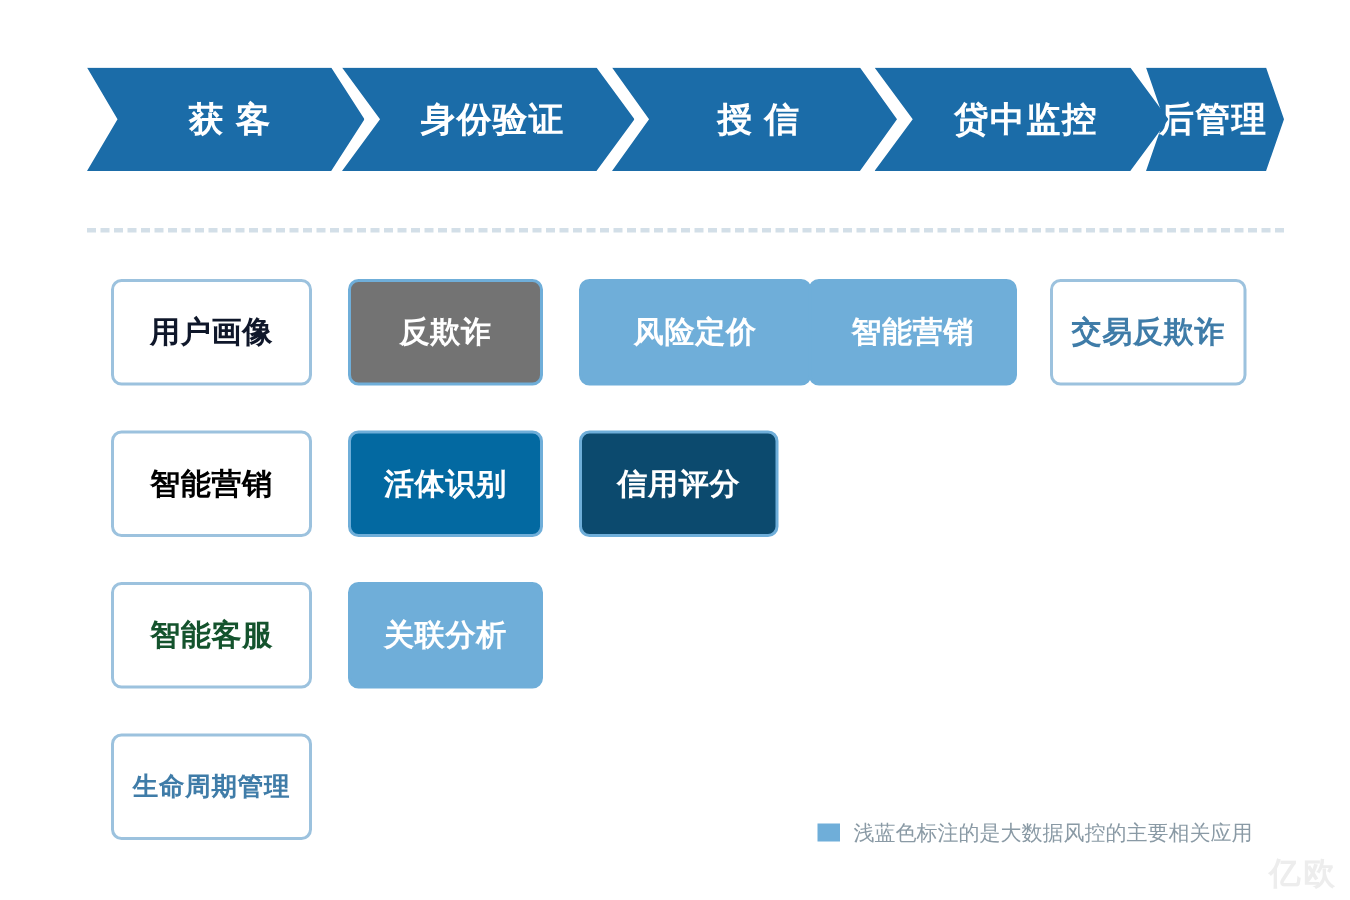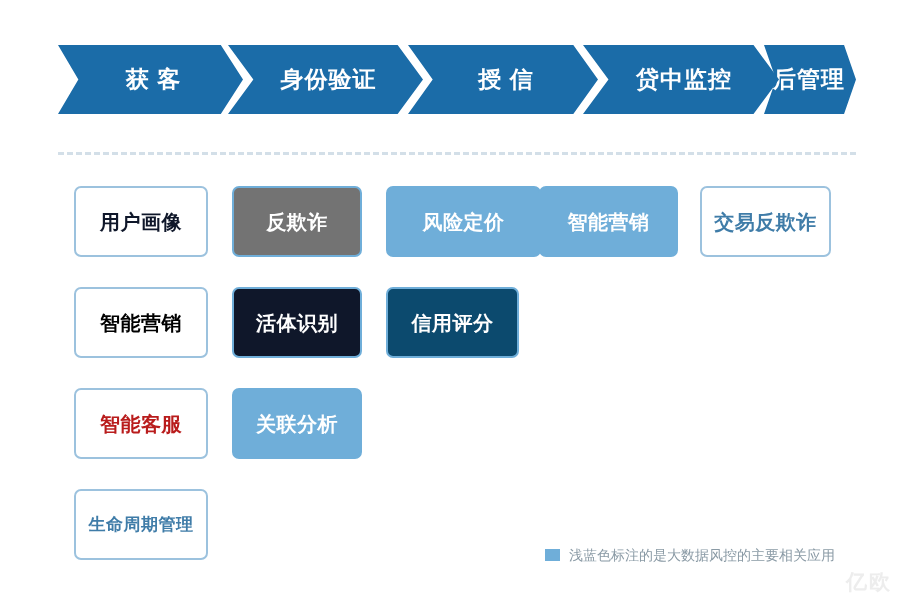--- a/index.html
+++ b/index.html
@@ -191,30 +191,30 @@
           <span class="cell-label">智能营销</span>
         </div>
         <div class="cell outline" style="left: 700px; width: 131px; border-color: rgb(156, 194, 222);">
           <span class="cell-label" style="color: rgb(63, 124, 168);">交易反欺诈</span>
         </div>
       </div>
       <div class="grid-row" style="top: 101px;">
         <div class="cell outline" style="left: 74px; width: 134px; border-color: rgb(156, 194, 222);">
           <span class="cell-label" style="color: #000000;">智能营销</span>
         </div>
-        <div class="cell fill" style="left: 232px; width: 130px; background: #0f172a; border-color: rgb(111, 174, 217);">
+        <div class="cell fill" style="left: 232px; width: 130px; background: #0369a1; border-color: rgb(111, 174, 217);">
           <span class="cell-label">活体识别</span>
         </div>
         <div class="cell fill" style="left: 386px; width: 133px; background: #0c4a6e; border-color: rgb(111, 174, 217);">
           <span class="cell-label">信用评分</span>
         </div>
       </div>
       <div class="grid-row" style="top: 202px;">
         <div class="cell outline" style="left: 74px; width: 134px; border-color: rgb(156, 194, 222);">
-          <span class="cell-label" style="color: #b91c1c;">智能客服</span>
+          <span class="cell-label" style="color: #14532d;">智能客服</span>
         </div>
         <div class="cell fill" style="left: 232px; width: 130px; background: rgb(111, 174, 217); border-color: rgb(111, 174, 217);">
           <span class="cell-label">关联分析</span>
         </div>
       </div>
       <div class="grid-row" style="top: 303px;">
         <div class="cell outline" style="left: 74px; width: 134px; border-color: rgb(156, 194, 222);">
           <span class="cell-label" style="color: rgb(63, 124, 168); font-size: 17px;">生命周期管理</span>
         </div>
       </div>

